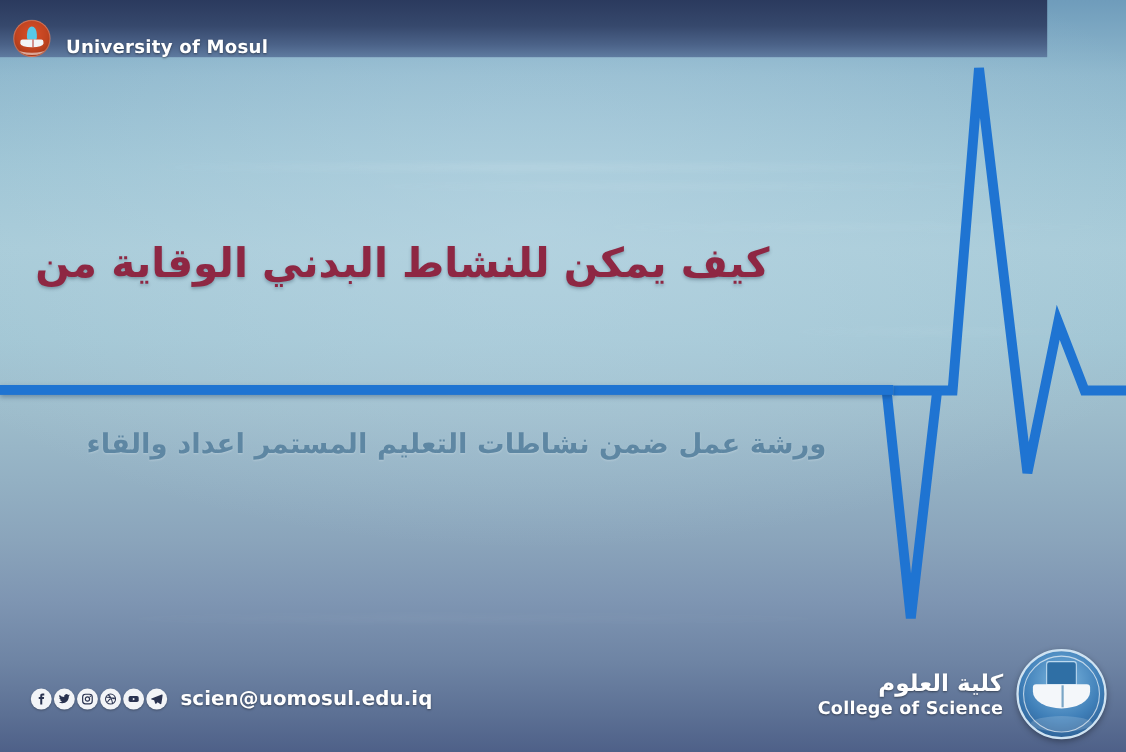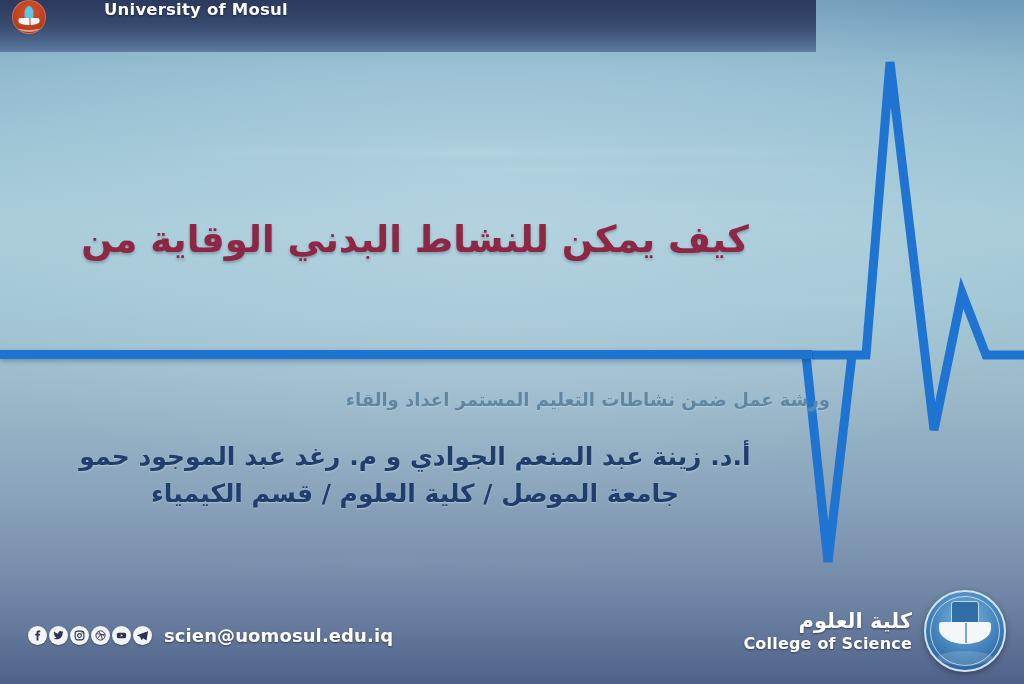--- a/index.html
+++ b/index.html
@@ -39,26 +39,25 @@
     pointer-events: none;
   }
   .streak.s1 { left: 120px; top: 150px; width: 760px; height: 4px; opacity: .55; }
   .streak.s2 { left: 300px; top: 168px; width: 620px; height: 3px; opacity: .40; }
   .streak.s3 { left: 520px; top: 205px; width: 480px; height: 3px; opacity: .30; }
   .streak.s4 { left: 700px; top: 300px; width: 324px; height: 3px; opacity: .28; }
   .streak.s5 { left: 60px;  top: 560px; width: 700px; height: 5px; opacity: .14; }
 
   
   #topbar {
-    position: absolute; left: 0; top: 0; width: 816px; height: 52px;
+    position: absolute; left: 0; top: 0; width: 952px; height: 52px;
     background: linear-gradient(180deg, #2b3a5e 0%, #36486c 45%, #4b6288 78%, #5f7ba0 100%);
-    display: flex; align-items: flex-start;
+    display: flex; align-items: flex-end;
     padding-left: 12px;
     box-sizing: border-box;
-    gap: 44px;
   }
   #uni-logo {
     width: 32px; height: 32px; border-radius: 50%;
     background: radial-gradient(circle at 50% 38%, #d9502a 0%, #c0431f 55%, #8d2f14 100%);
     border: 1px solid rgba(255,255,255,0.25);
     position: relative; flex: none;
     overflow: hidden;
   }
   #uni-logo .dome {
     position: absolute; left: 50%; top: 5px; transform: translateX(-50%);
@@ -90,22 +89,23 @@
     margin-left: 14px;
     text-shadow: 0 1px 2px rgba(0,0,0,.45);
   }
 
   
   #ecg { position: absolute; left: 0; top: 0; width: 1024px; height: 684px; }
 
   
   #title-block {
     position: absolute; left: 0; top: 214px; width: 830px;
-    text-align: center;
+    text-align: left;
     direction: rtl;
+    padding-left: 32px;
   }
   .title-line {
     color: #8e2743;
     font-family: "DejaVu Sans", sans-serif;
     font-weight: bold;
     font-size: 37px;
     line-height: 52px;
     letter-spacing: 0px;
     text-shadow: 0 2px 3px rgba(20,40,60,0.30);
     white-space: nowrap;
@@ -114,23 +114,23 @@
   
   #baseline {
     position: absolute; left: 0; top: 350px; width: 812px; height: 9px;
     background: #1f74d2;
     box-shadow: 0 2px 5px rgba(10,40,80,0.35);
   }
 
   
   #subtitle {
     position: absolute; left: 0; top: 389px; width: 830px;
-    text-align: right; direction: rtl;
+    text-align: center; direction: rtl;
     color: #5e87a3;
-    font-size: 18px;
+    font-size: 25px;
     font-weight: bold;
     letter-spacing: .4px;
     text-shadow: 0 1px 2px rgba(255,255,255,0.25);
     white-space: nowrap;
   }
 
   
   #presenters {
     position: absolute; left: 0; top: 438px; width: 830px;
     text-align: center; direction: rtl;
@@ -240,24 +240,20 @@
   </div>
 
   <div id="title-block">
     <div class="title-line">كيف يمكن للنشاط البدني الوقاية من</div>
   </div>
 
   <div id="baseline"></div>
 
   <div id="subtitle">ورشة عمل ضمن نشاطات التعليم المستمر اعداد والقاء</div>
 
-  <div id="presenters">
-    <div class="pres-line">أ.د. زينة عبد المنعم الجوادي   و   م. رغد عبد الموجود حمو</div>
-    <div class="pres-line">جامعة الموصل / كلية العلوم / قسم الكيمياء</div>
-  </div>
 
   <div id="footer-left">
 
     <span class="sicon">
       <svg width="11" height="11" viewBox="0 0 24 24">
           <path fill="#2a3350" d="M15 5h3V1h-3.5C11.5 1 10 2.8 10 5.4V8H7v4h3v11h4V12h3.2l.5-4H14V5.9c0-.6.3-.9 1-.9z"></path>
         </svg>
     </span>
 
     <span class="sicon">

